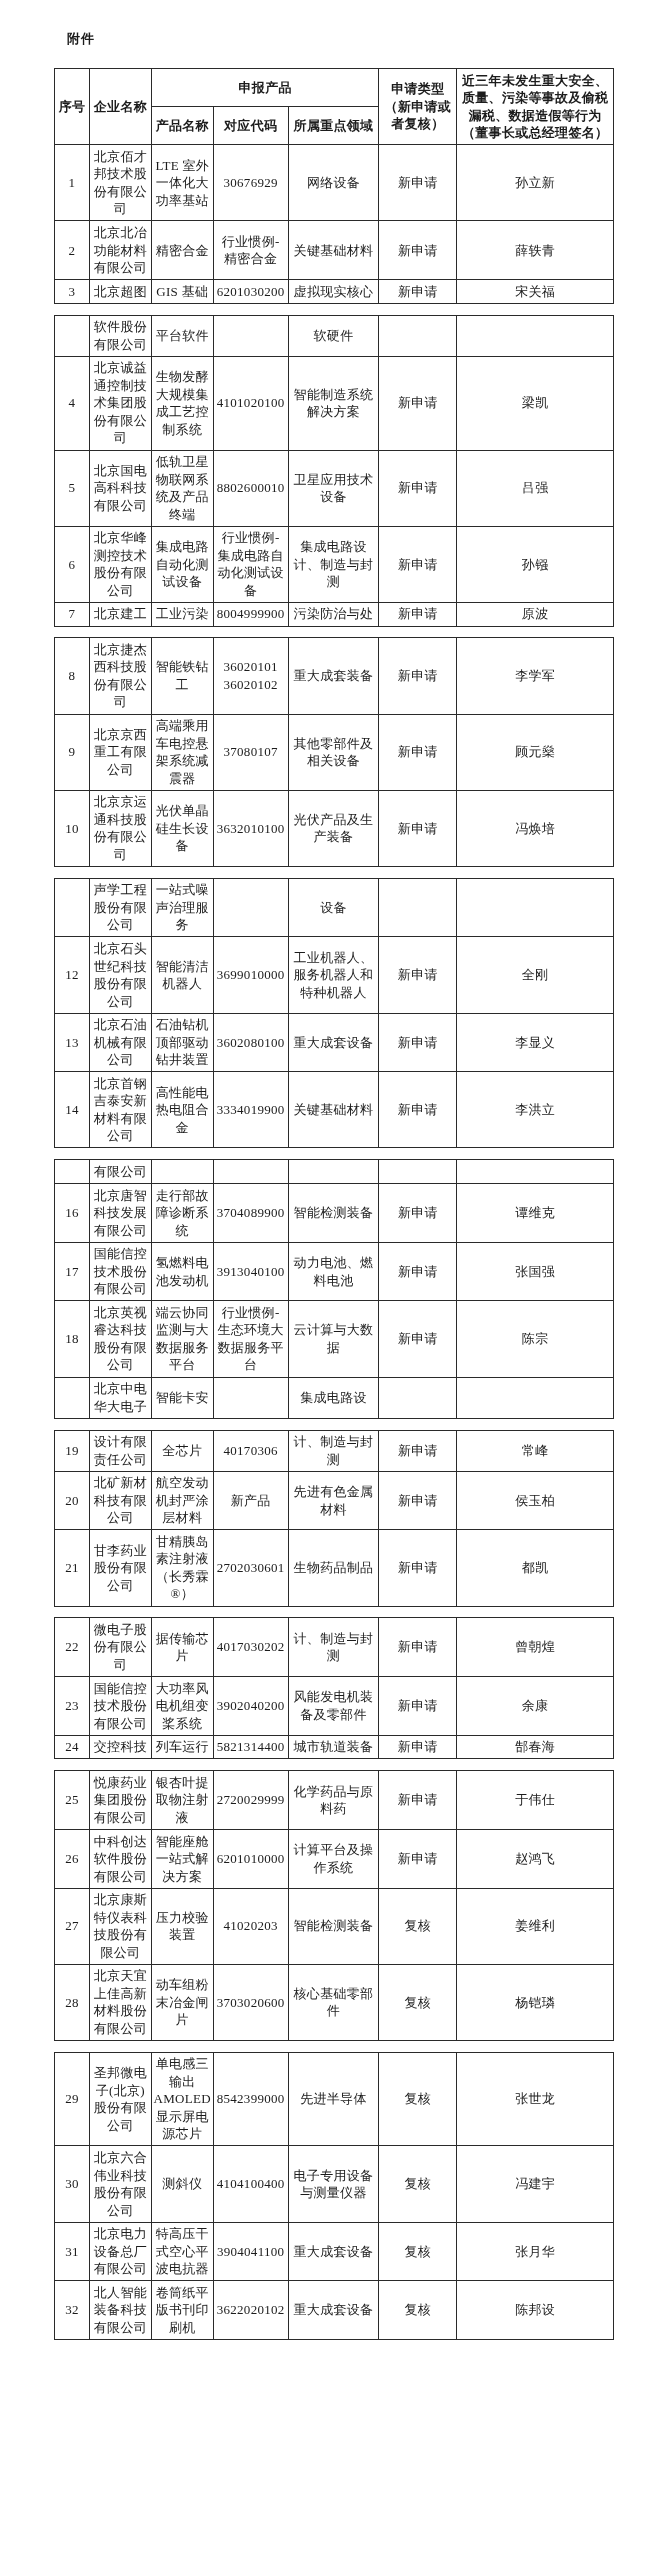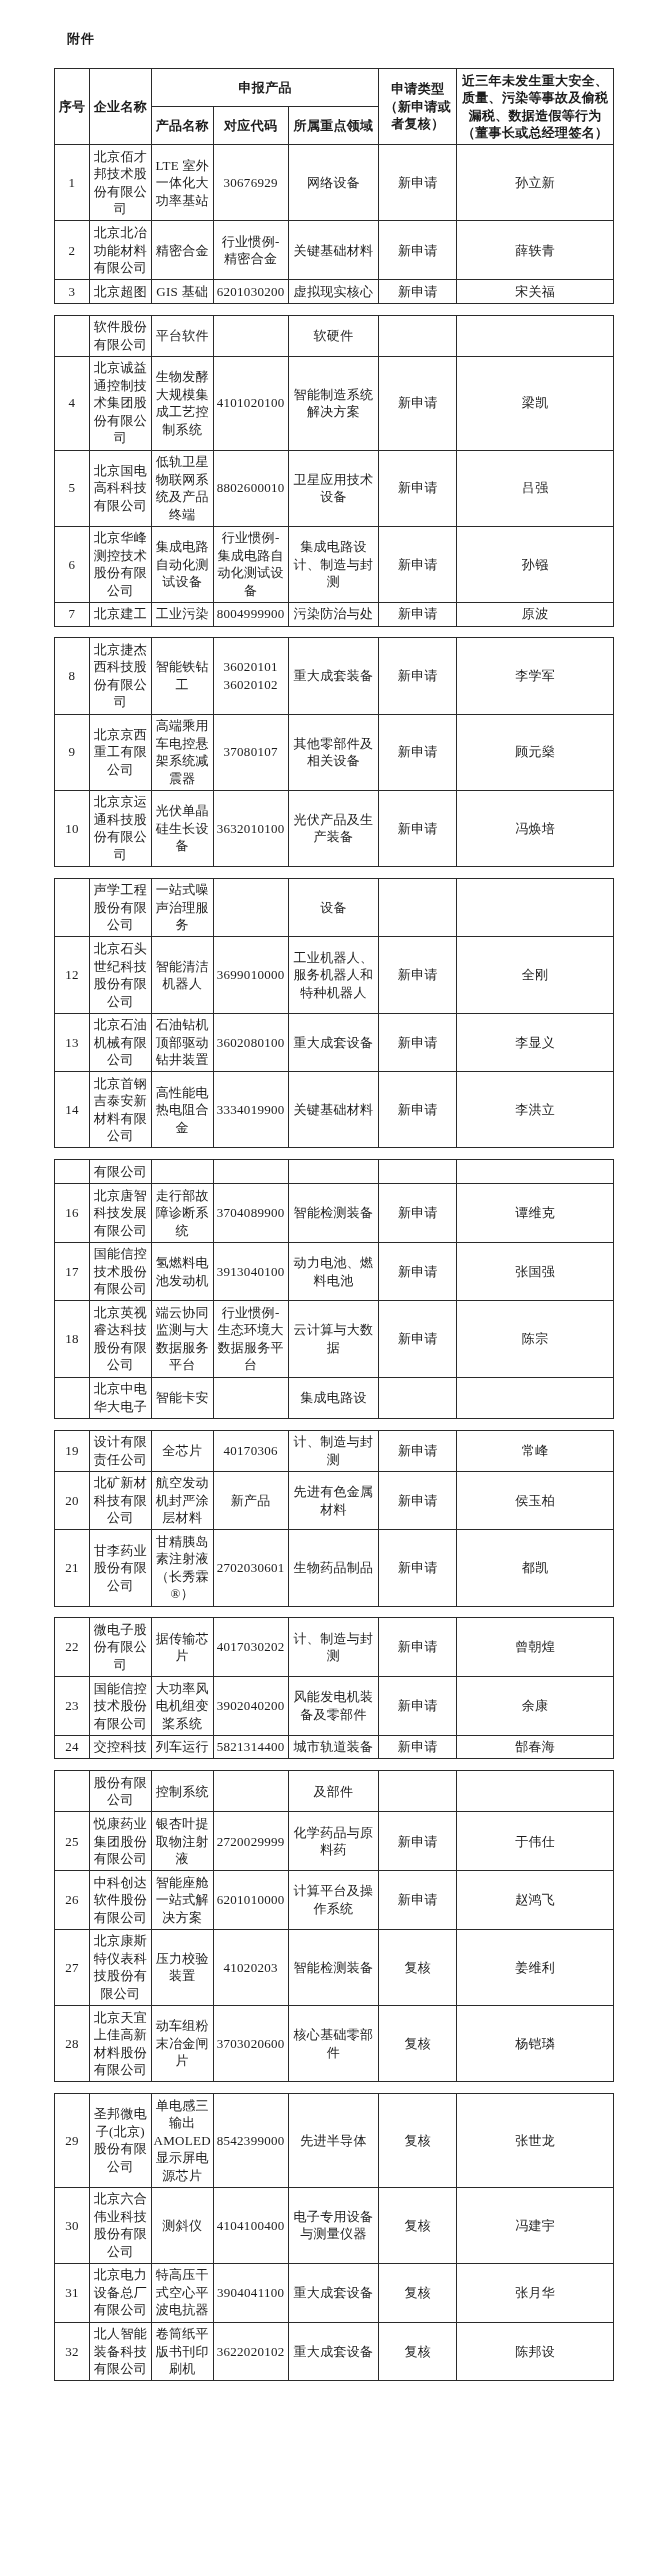--- a/index.html
+++ b/index.html
@@ -385,29 +385,20 @@
           <col style="width: 35px;">
           <col style="width: 62px;">
           <col style="width: 62px;">
           <col style="width: 75px;">
           <col style="width: 91px;">
           <col style="width: 78px;">
           <col style="width: 157px;">
         </colgroup>
         <tbody>
           <tr>
-            <td></td>
-            <td>股份有限公司</td>
-            <td>控制系统</td>
-            <td></td>
-            <td>及部件</td>
-            <td></td>
-            <td></td>
-          </tr>
-          <tr>
             <td>25</td>
             <td>悦康药业集团股份有限公司</td>
             <td>银杏叶提取物注射液</td>
             <td>2720029999</td>
             <td>化学药品与原料药</td>
             <td>新申请</td>
             <td>于伟仕</td>
           </tr>
           <tr>
             <td>26</td>

